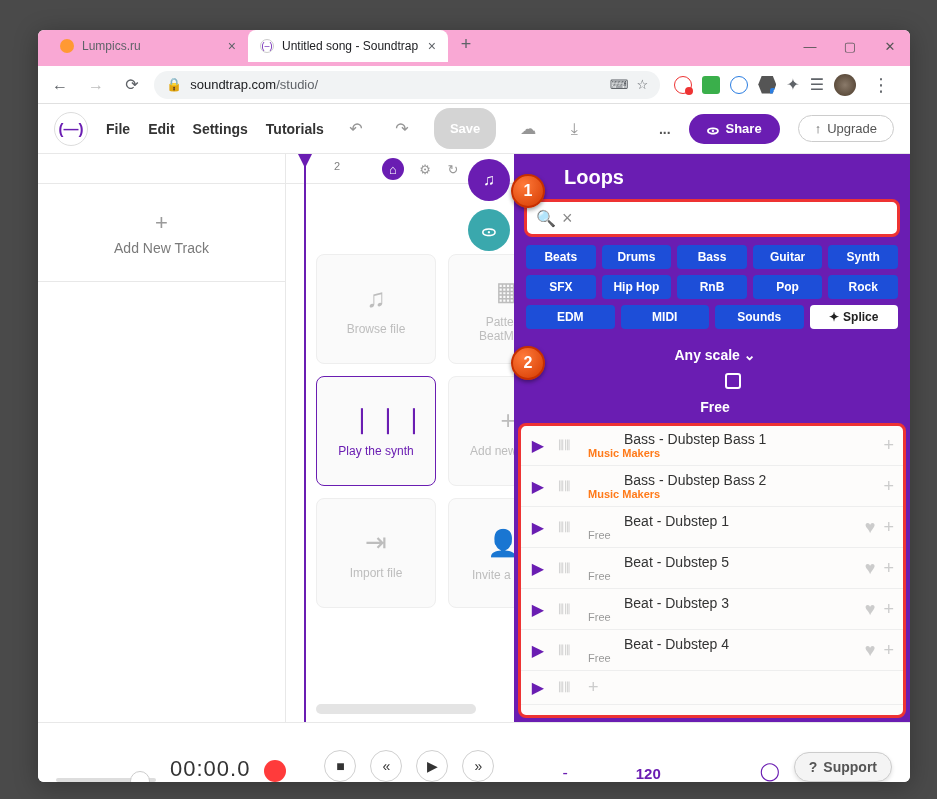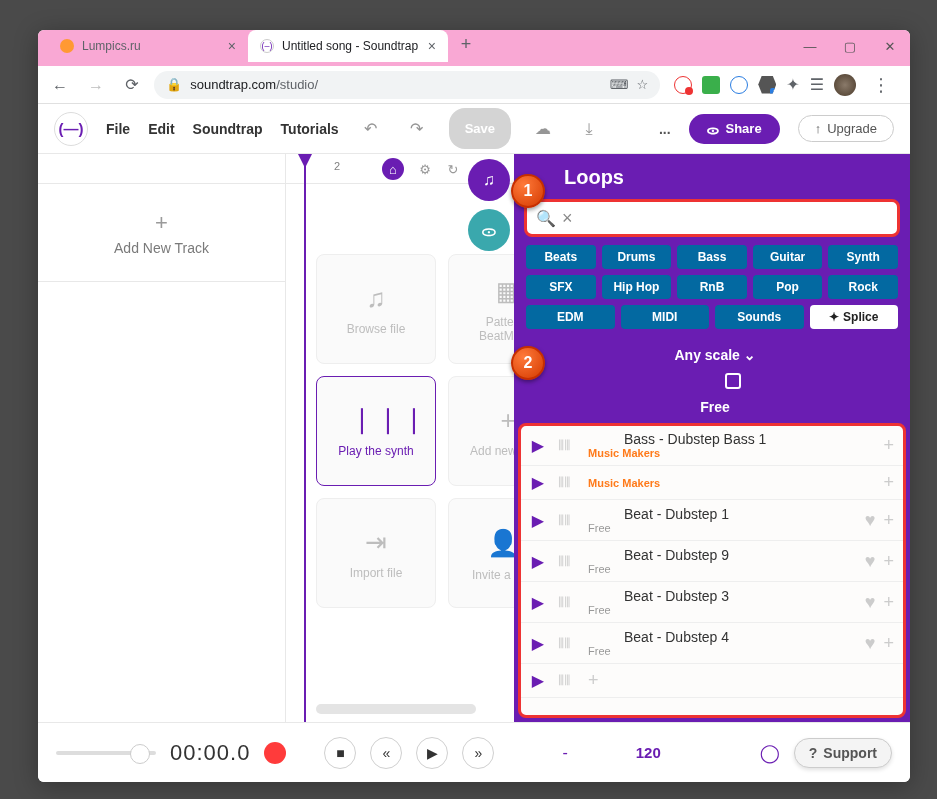--- a/index.html
+++ b/index.html
@@ -51,36 +51,36 @@
 .fab2{left:430px;top:55px;background:#3aa8ad;}
 .panel{position:absolute;right:0;top:0;width:396px;bottom:0;background:#6a1db2;color:#fff;z-index:4;display:flex;flex-direction:column;}
 .ptitle{padding:12px 20px 8px 50px;font-size:20px;font-weight:700;}
 .psearch{margin:4px 12px 10px 12px;background:#fff;border-radius:5px;height:34px;display:flex;align-items:center;padding:0 10px;position:relative;}
 .psearch input{flex:1;border:none;outline:none;font-size:15px;color:#333;}
 .psearch .sico{color:#aaa;margin-right:6px;}
 .psearch .clr{color:#888;font-size:18px;cursor:pointer;}
 .badge-red{position:absolute;left:473px;width:34px;height:34px;border-radius:50%;background:radial-gradient(circle at 35% 30%,#ff7a3a,#d43a00);border:2px solid #c62f00;display:flex;align-items:center;justify-content:center;color:#fff;font-weight:700;font-size:16px;z-index:20;box-shadow:0 2px 4px rgba(0,0,0,.4);}
 .hi-red{outline:3px solid #e33; outline-offset:-1px; border-radius:6px;}
 .tags{display:flex;flex-wrap:wrap;gap:6px;padding:0 12px 12px 12px;}
-.tag{background:#0369a1;color:#fff;font-size:12px;font-weight:700;padding:5px 0;border-radius:4px;flex:1 0 calc(20% - 6px);text-align:center;min-width:60px;}
+.tag{background:#1d4ed8;color:#fff;font-size:12px;font-weight:700;padding:5px 0;border-radius:4px;flex:1 0 calc(20% - 6px);text-align:center;min-width:60px;}
 .tag.splice{background:#fff;color:#222;display:flex;align-items:center;justify-content:center;gap:4px;}
 .filterrow{display:flex;align-items:center;gap:10px;padding:6px 18px 10px 24px;font-size:14px;font-weight:600;flex-direction:column;}
 .chev{display:inline-block;transform:rotate(0);}
 .chk{width:16px;height:16px;border:2px solid #fff;border-radius:3px;margin-left:36px;}
 .results{background:#fdfcfb;flex:1;overflow:auto;margin:0 0 0 0;}
 .row{display:flex;align-items:center;padding:6px 10px 6px 8px;border-bottom:1px solid #eee;gap:10px;}
 .row .play{color:#6a1db2;font-size:16px;width:20px;text-align:center;}
 .row .wave{width:20px;color:#ccc;font-size:14px;}
 .row .meta{flex:1;display:flex;flex-direction:column;}
 .row .t{font-size:14px;color:#333;margin-left:36px;}
 .row .s{font-size:11px;}
 .row .s.orange{color:#ff7a1a;font-weight:600;}
 .row .s.grey{color:#999;}
 .row .act{color:#ccc;font-size:18px;display:flex;gap:8px;}
-.transport{height:60px;border-top:1px solid #e8e8e8;display:flex;align-items:center;padding:8px 18px;gap:14px;background:#fff;}
+.transport{height:60px;border-top:1px solid #e8e8e8;display:flex;align-items:flex-end;padding:0 18px;gap:14px;background:#fff;}
 .volslider{width:100px;height:4px;background:#ddd;border-radius:2px;position:relative;}
 .volslider::after{content:"";position:absolute;right:6px;top:-7px;width:18px;height:18px;border:1px solid #ccc;border-radius:50%;background:#fff;}
 .time{font-size:22px;color:#333;letter-spacing:1px;}
 .rec{width:22px;height:22px;border-radius:50%;background:#ff3b3b;}
 .tctrl{width:32px;height:32px;border:1px solid #d0d0d0;border-radius:50%;display:flex;align-items:center;justify-content:center;color:#333;font-size:14px;}
 .bpm{color:#6a1db2;font-weight:600;font-size:15px;}
 .support{border:1px solid #ccc;border-radius:20px;padding:6px 14px;font-size:14px;font-weight:600;color:#555;background:#f4f4f4;display:flex;align-items:center;gap:6px;box-shadow:0 2px 4px rgba(0,0,0,.12);}
 .hscroll{position:absolute;left:30px;bottom:6px;width:260px;height:12px;background:transparent;}
 .hscroll .thumb{width:160px;height:10px;background:#e4e4e4;border-radius:5px;}
 .zoom{position:absolute;left:320px;bottom:2px;display:flex;gap:12px;color:#9a9a9a;font-size:16px;}
@@ -134,21 +134,21 @@
       <span class="dots">⋮</span>
     </div>
   </div>
 
 
   <div class="appbar">
     <div class="logo">(—)</div>
     <div class="menu">
       <span>File</span>
       <span>Edit</span>
-      <span>Soundtrap</span>
+      <span>Settings</span>
       <span>Tutorials</span>
     </div>
     <div class="tbtn">↶</div>
     <div class="tbtn">↷</div>
     <div class="savebtn">Save</div>
     <div class="tbtn">☁</div>
     <div class="tbtn">⤓</div>
     <div style="flex:1"></div>
     <span style="color:#555;font-weight:700;">...</span>
     <div class="sharebtn">
@@ -260,20 +260,21 @@
               <span class="s orange">Music Makers</span>
             </div>
             <div class="act">
               <span>+</span>
             </div>
           </div>
           <div class="row">
             <span class="play">▶</span>
             <span class="wave">⦀⦀</span>
             <div class="meta">
+              <span class="t">Bass - Dubstep Bass 2</span>
               <span class="s orange">Music Makers</span>
             </div>
             <div class="act">
               <span>+</span>
             </div>
           </div>
           <div class="row">
             <span class="play">▶</span>
             <span class="wave">⦀⦀</span>
             <div class="meta">
@@ -282,21 +283,21 @@
             </div>
             <div class="act">
               <span>♥</span>
               <span>+</span>
             </div>
           </div>
           <div class="row">
             <span class="play">▶</span>
             <span class="wave">⦀⦀</span>
             <div class="meta">
-              <span class="t">Beat - Dubstep 9</span>
+              <span class="t">Beat - Dubstep 5</span>
               <span class="s grey">Free</span>
             </div>
             <div class="act">
               <span>♥</span>
               <span>+</span>
             </div>
           </div>
           <div class="row">
             <span class="play">▶</span>
             <span class="wave">⦀⦀</span>

